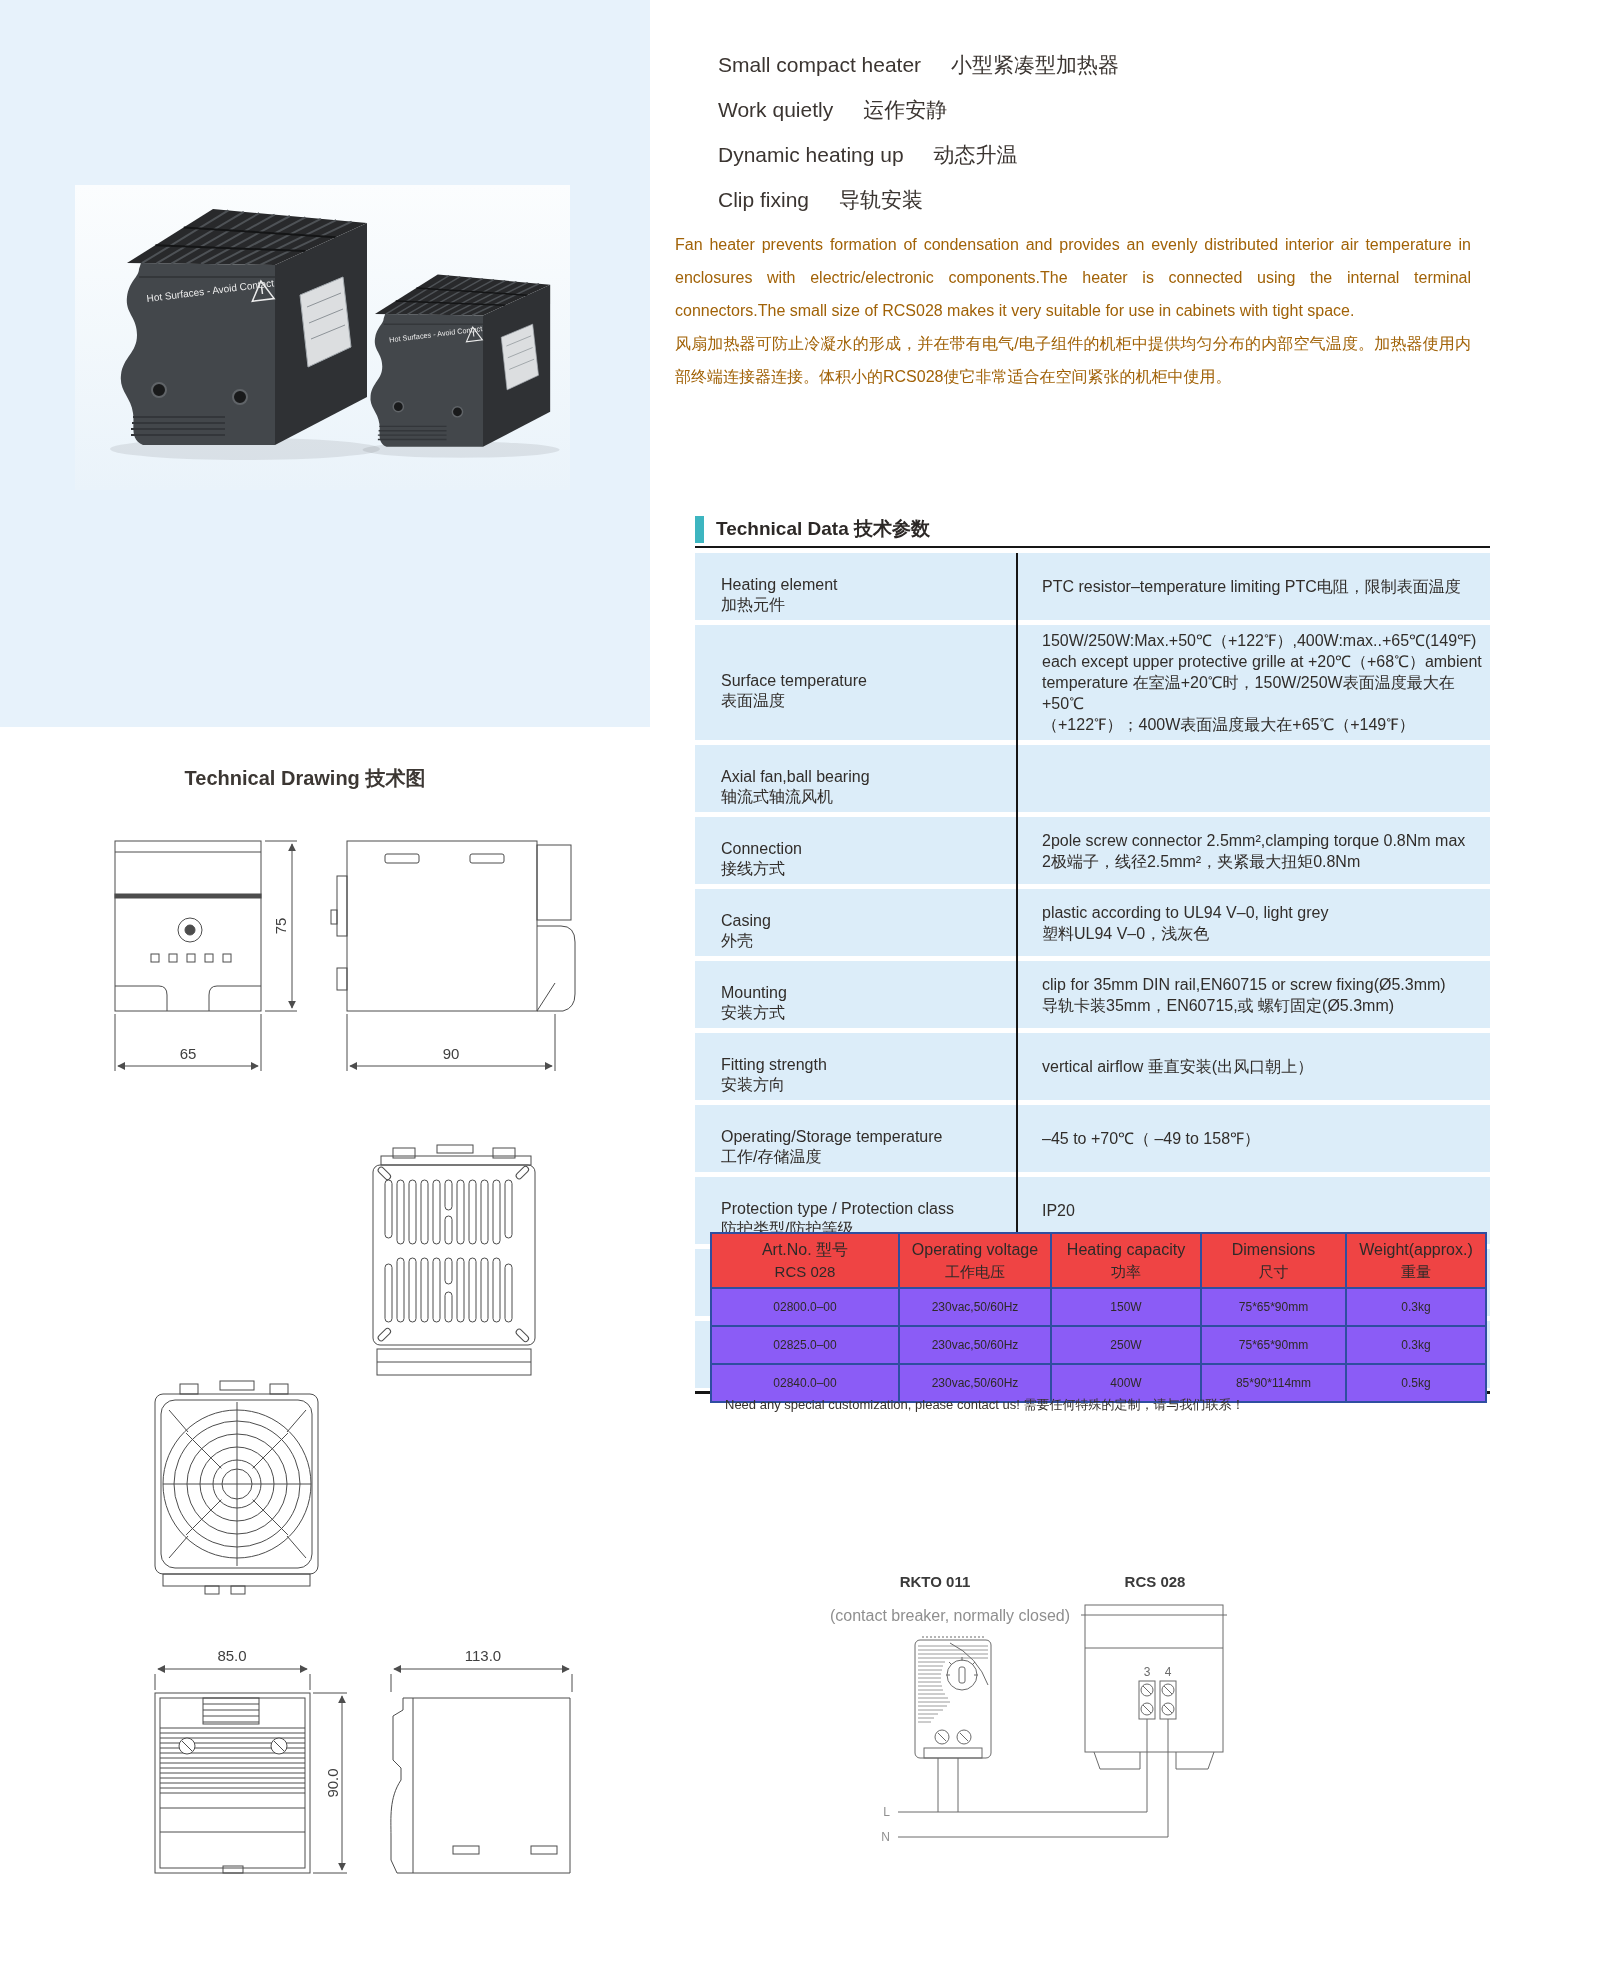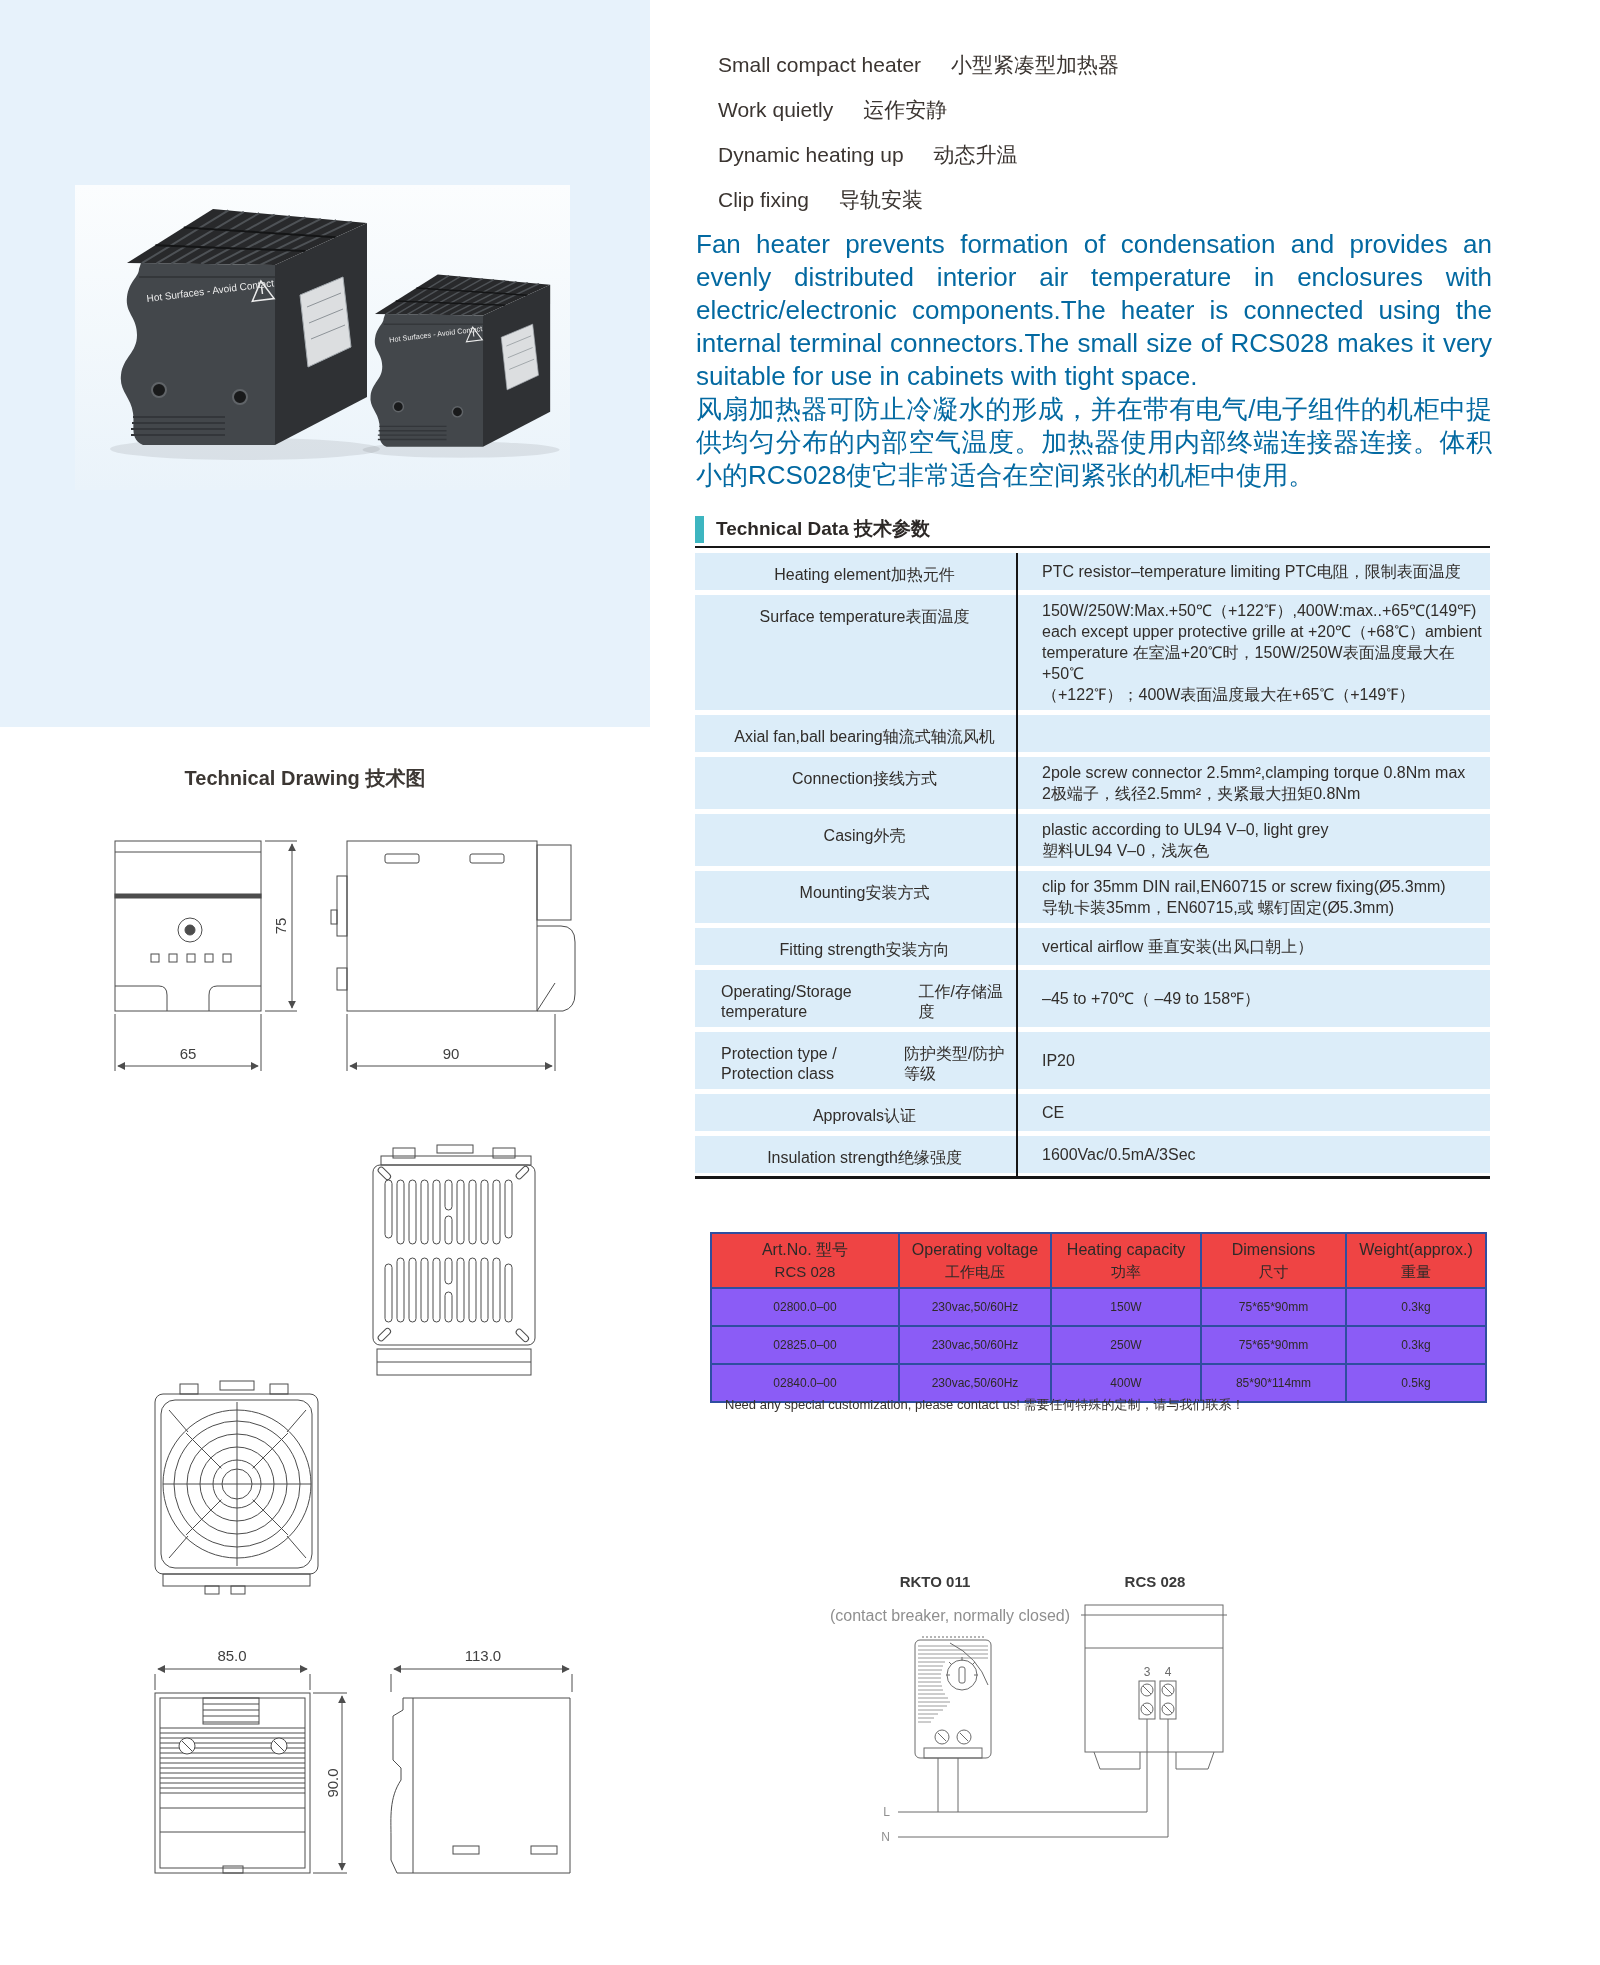--- a/index.html
+++ b/index.html
@@ -8,34 +8,34 @@
   .panel{position:absolute;left:0;top:0;width:650px;height:727px;background:#e7f2fb;}
   .photo-wrap{position:absolute;left:75px;top:185px;width:495px;height:305px;}
   .drawing-title{position:absolute;left:85px;top:765px;width:440px;text-align:center;
                  font-size:20px;color:#3c3733;font-weight:bold;}
   .drawings{position:absolute;left:85px;top:818px;}
   svg text{font-family:"Liberation Sans",sans-serif;}
 
   
   .features{position:absolute;left:718px;top:42px;font-size:21px;line-height:45px;color:#3b3531;}
   .features .zh{margin-left:30px;}
-  .desc{position:absolute;left:696px;top:228px;width:796px;font-size:26px;line-height:33px;
-        text-align:justify;color:#0369a1;}
+  .desc{position:absolute;left:675px;top:228px;width:796px;font-size:16px;line-height:33px;
+        text-align:justify;color:#a16207;}
   .desc span{display:block;text-align:justify;}
 
   
   .tech{position:absolute;left:695px;top:514px;width:795px;}
   .tech-head{display:flex;align-items:center;height:30px;}
   .tech-bar{width:9px;height:27px;background:#3db5c0;margin-right:12px;}
   .tech-title{font-size:19px;font-weight:bold;color:#2c2826;}
   .tech-underline{height:2px;background:#161616;margin-top:2px;}
   .tech-body{position:relative;margin-top:5px;}
   .t-row{display:flex;background:#dcedf9;margin-bottom:5px;}
-  .t-label{width:321px;box-sizing:border-box;padding:12px 8px 5px 26px;display:flex;
-           flex-direction:row;justify-content:center;font-size:16px;line-height:20px;color:#312d2a;}
+  .t-label{width:321px;box-sizing:border-box;padding:22px 8px 5px 26px;display:flex;
+           flex-direction:column;justify-content:center;font-size:16px;line-height:20px;color:#312d2a;}
   .t-value{flex:1;box-sizing:border-box;padding:5px 8px 5px 26px;display:flex;flex-direction:column;
            justify-content:center;font-size:16px;line-height:21px;white-space:pre-line;color:#312d2a;}
   .t-vline{position:absolute;left:321px;top:0;bottom:3px;width:2px;background:#161616;}
   .t-bline{height:3px;background:#161616;margin-top:-2px;}
 
   
   .order{position:absolute;left:710px;top:1232px;border-collapse:collapse;table-layout:fixed;}
   .order th,.order td{border:2px solid #2f4ea0;text-align:center;color:#2e2a28;}
   .order th{background:#ef4444;font-weight:normal;padding:5px 2px;}
   .order th .h-en{font-size:16px;line-height:22px;display:block;}

